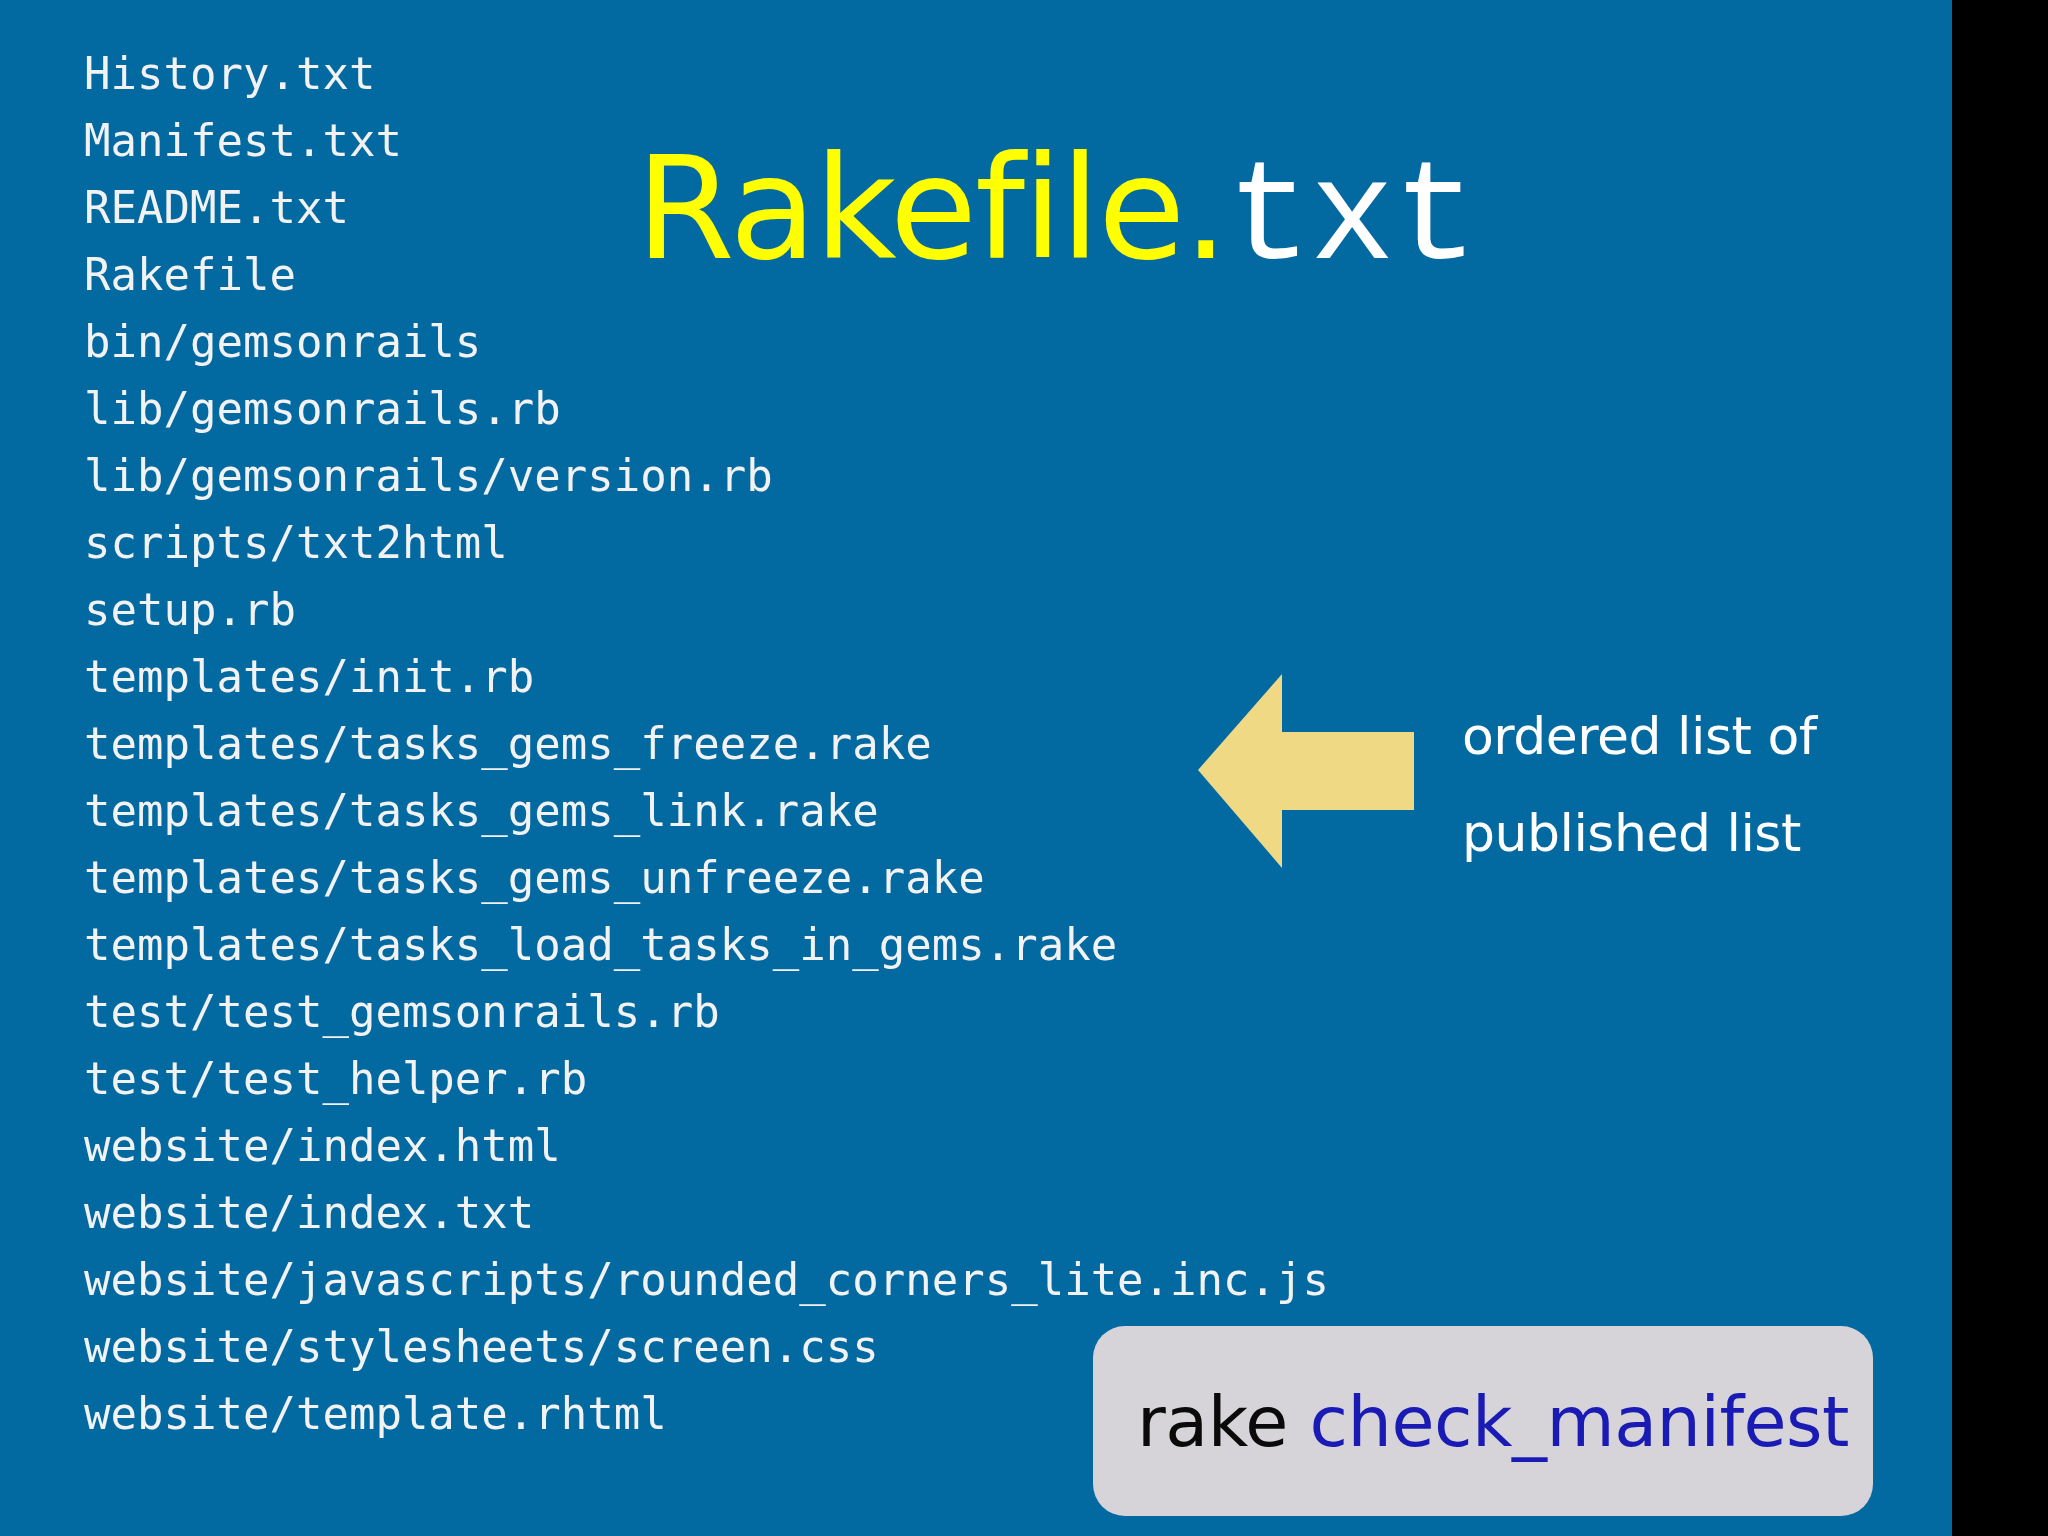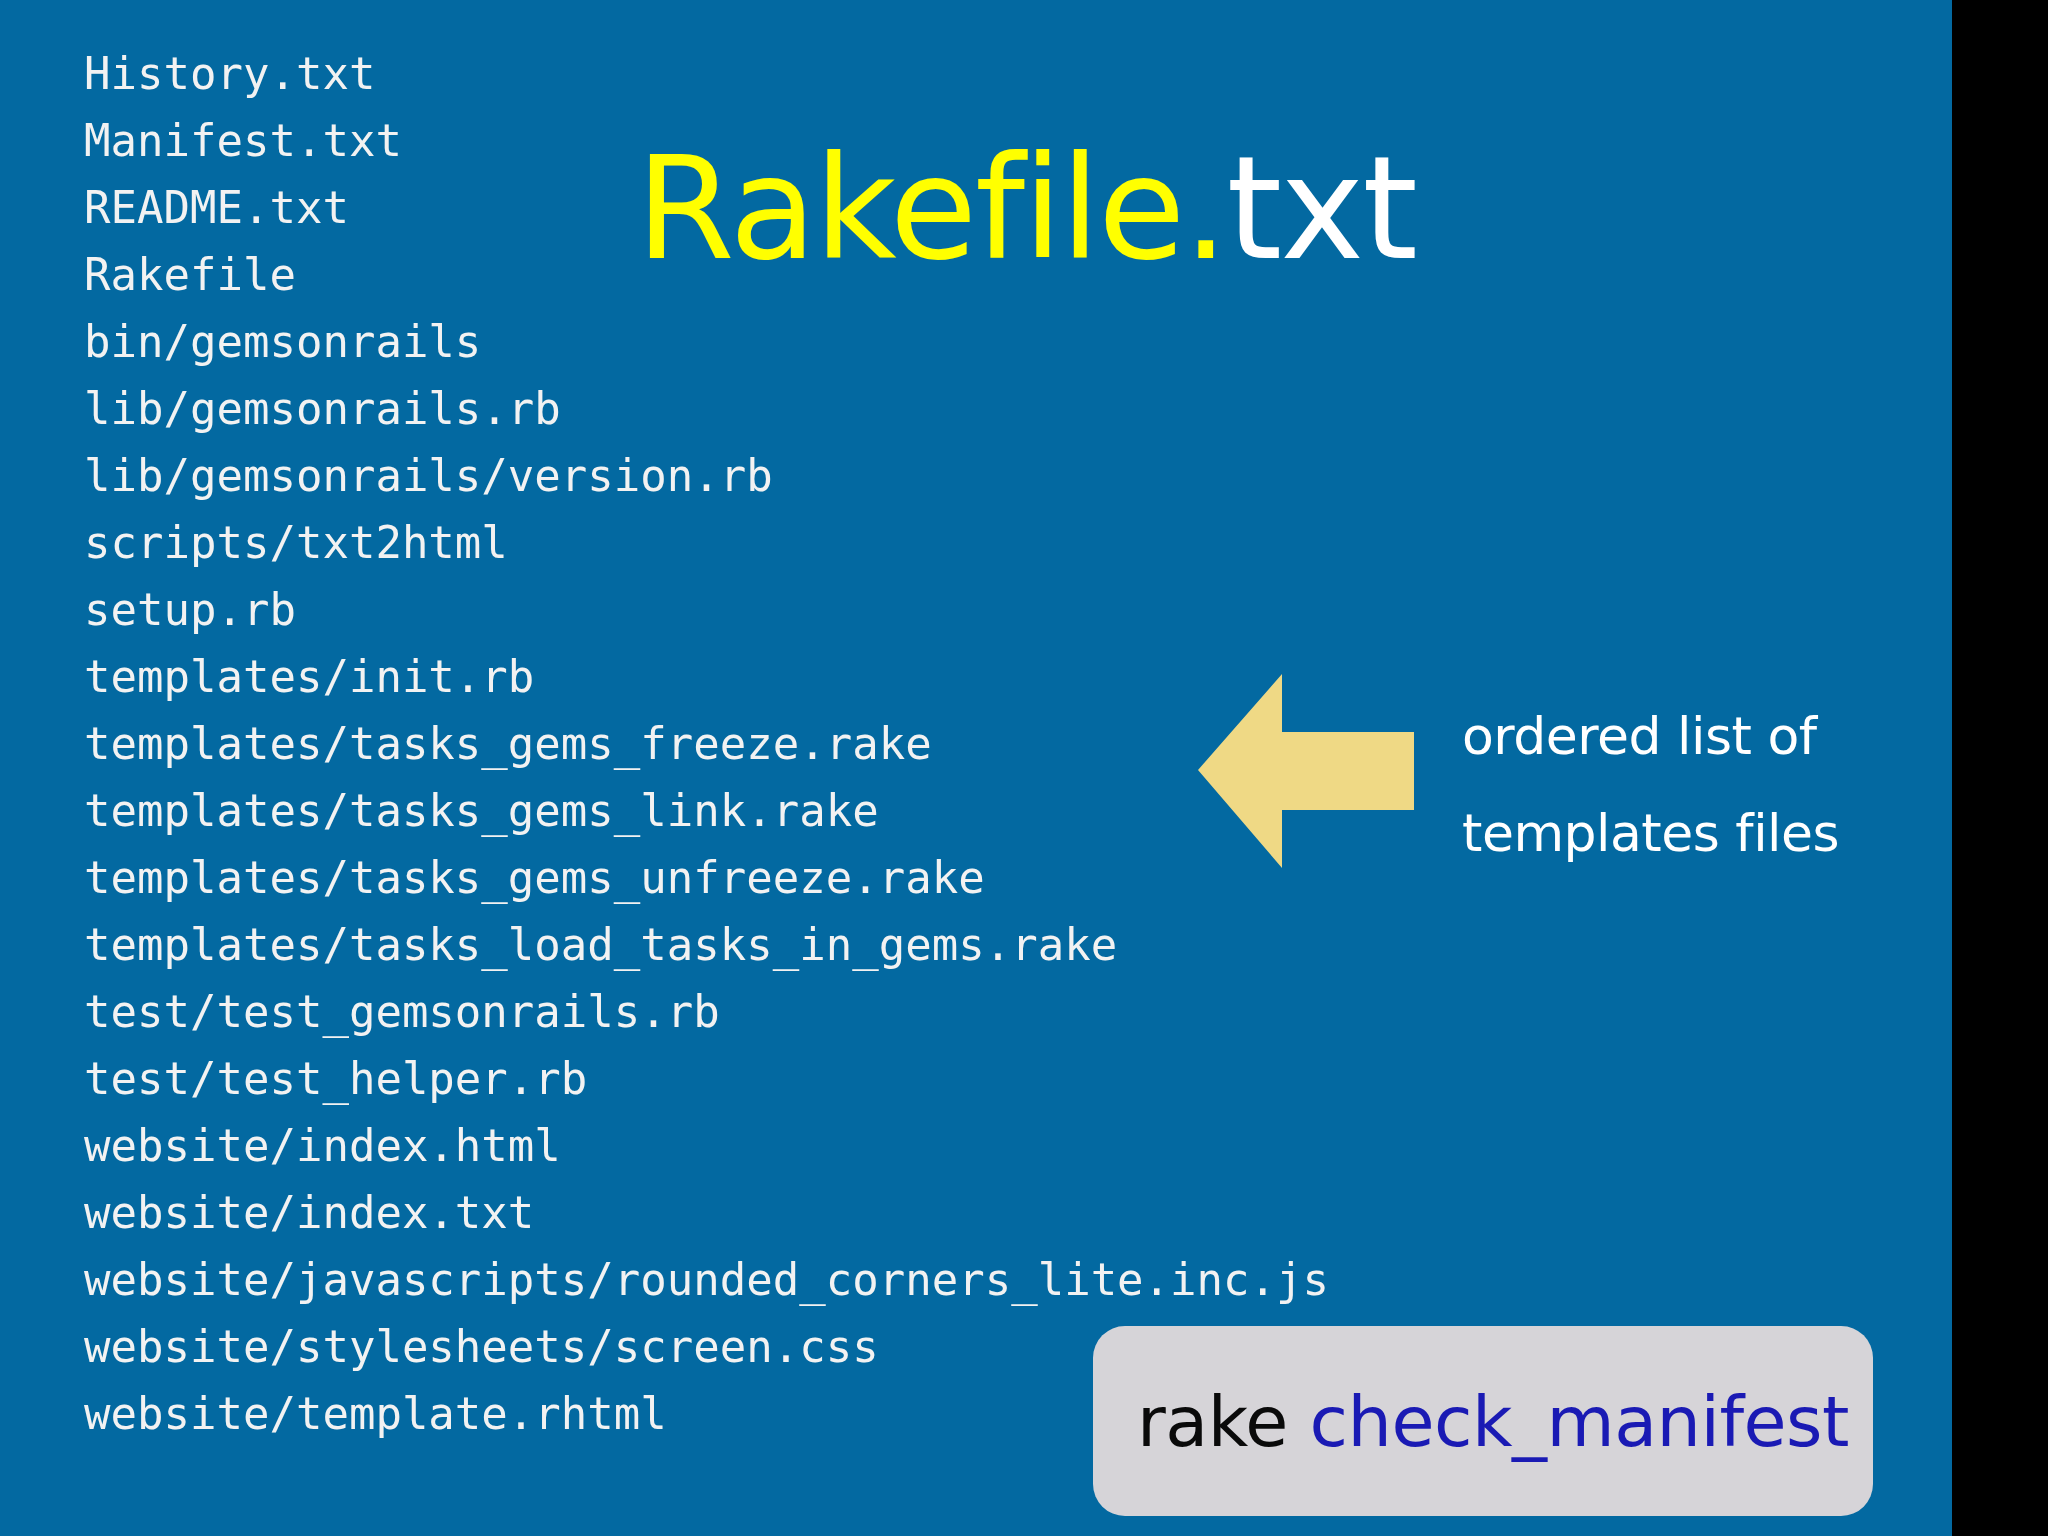--- a/index.html
+++ b/index.html
@@ -25,21 +25,21 @@
     left: 636px;
     top: 138px;
     font-family: "DejaVu Sans", sans-serif;
     font-size: 142px;
     line-height: 1.0;
     font-weight: 400;
     letter-spacing: -2px;
     white-space: nowrap;
   }
   #title .t-yellow { color: #FFFF00; }
-  #title .t-white  { color: #FFFFFF; }
+  #title .t-white  { color: #FFFFFF; font-family: Liberation Mono, monospace; }
 
   
   #file-list {
     position: absolute;
     left: 84px;
     top: 40px;
     font-family: "DejaVu Sans Mono", monospace;
     font-size: 44px;
     line-height: 67px;
     color: #F2F2F2;
@@ -108,20 +108,20 @@
   <div id="title"><span class="t-yellow">Rakefile.</span><span class="t-white">txt</span></div>
 
   <div id="arrow-callout">
     <svg viewBox="0 0 220 220" xmlns="http://www.w3.org/2000/svg" aria-hidden="true">
       <polygon points="2,110 86,14 86,72 218,72 218,150 86,150 86,208" fill="#EFD985"></polygon>
     </svg>
   </div>
 
   <div id="arrow-caption">
     <span class="cap-line">ordered list of</span>
-    <span class="cap-line">templates files</span>
+    <span class="cap-line">published list</span>
   </div>
 
   <div id="command-box">
     <div id="command-text"><span class="cmd-base">rake </span><span class="cmd-task">check_manifest</span></div>
   </div>
 
 </div>
 
 </body></html>

